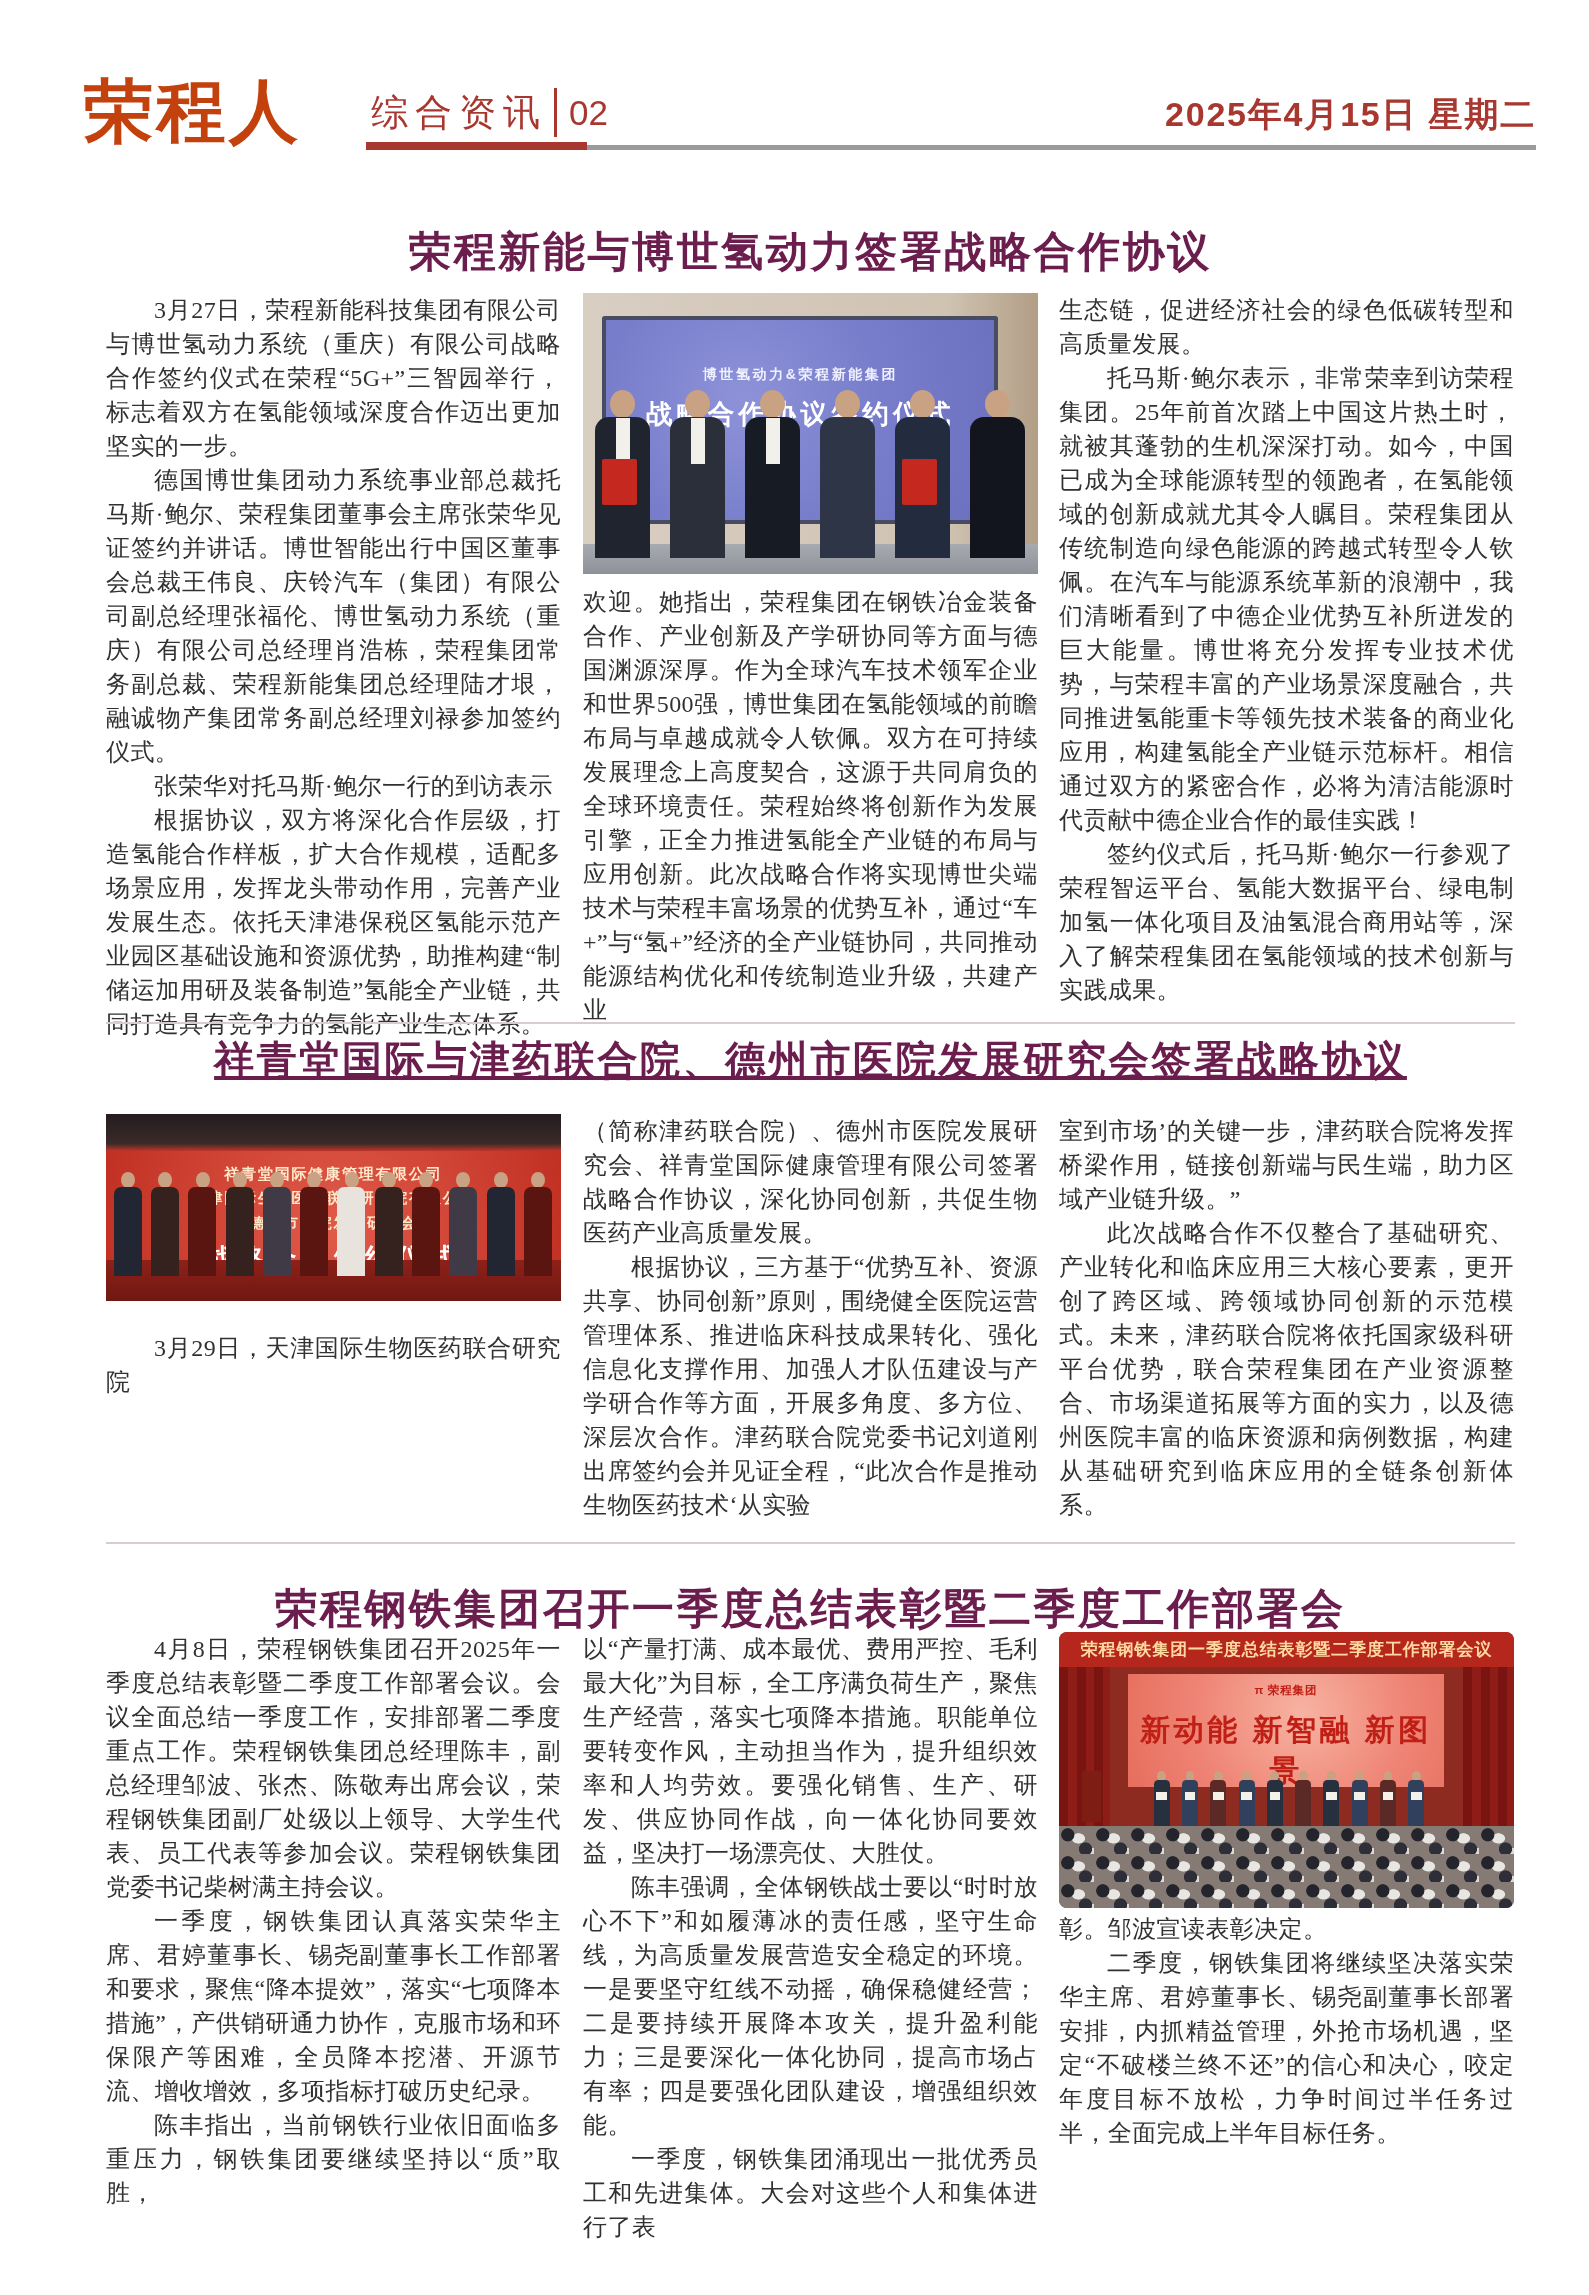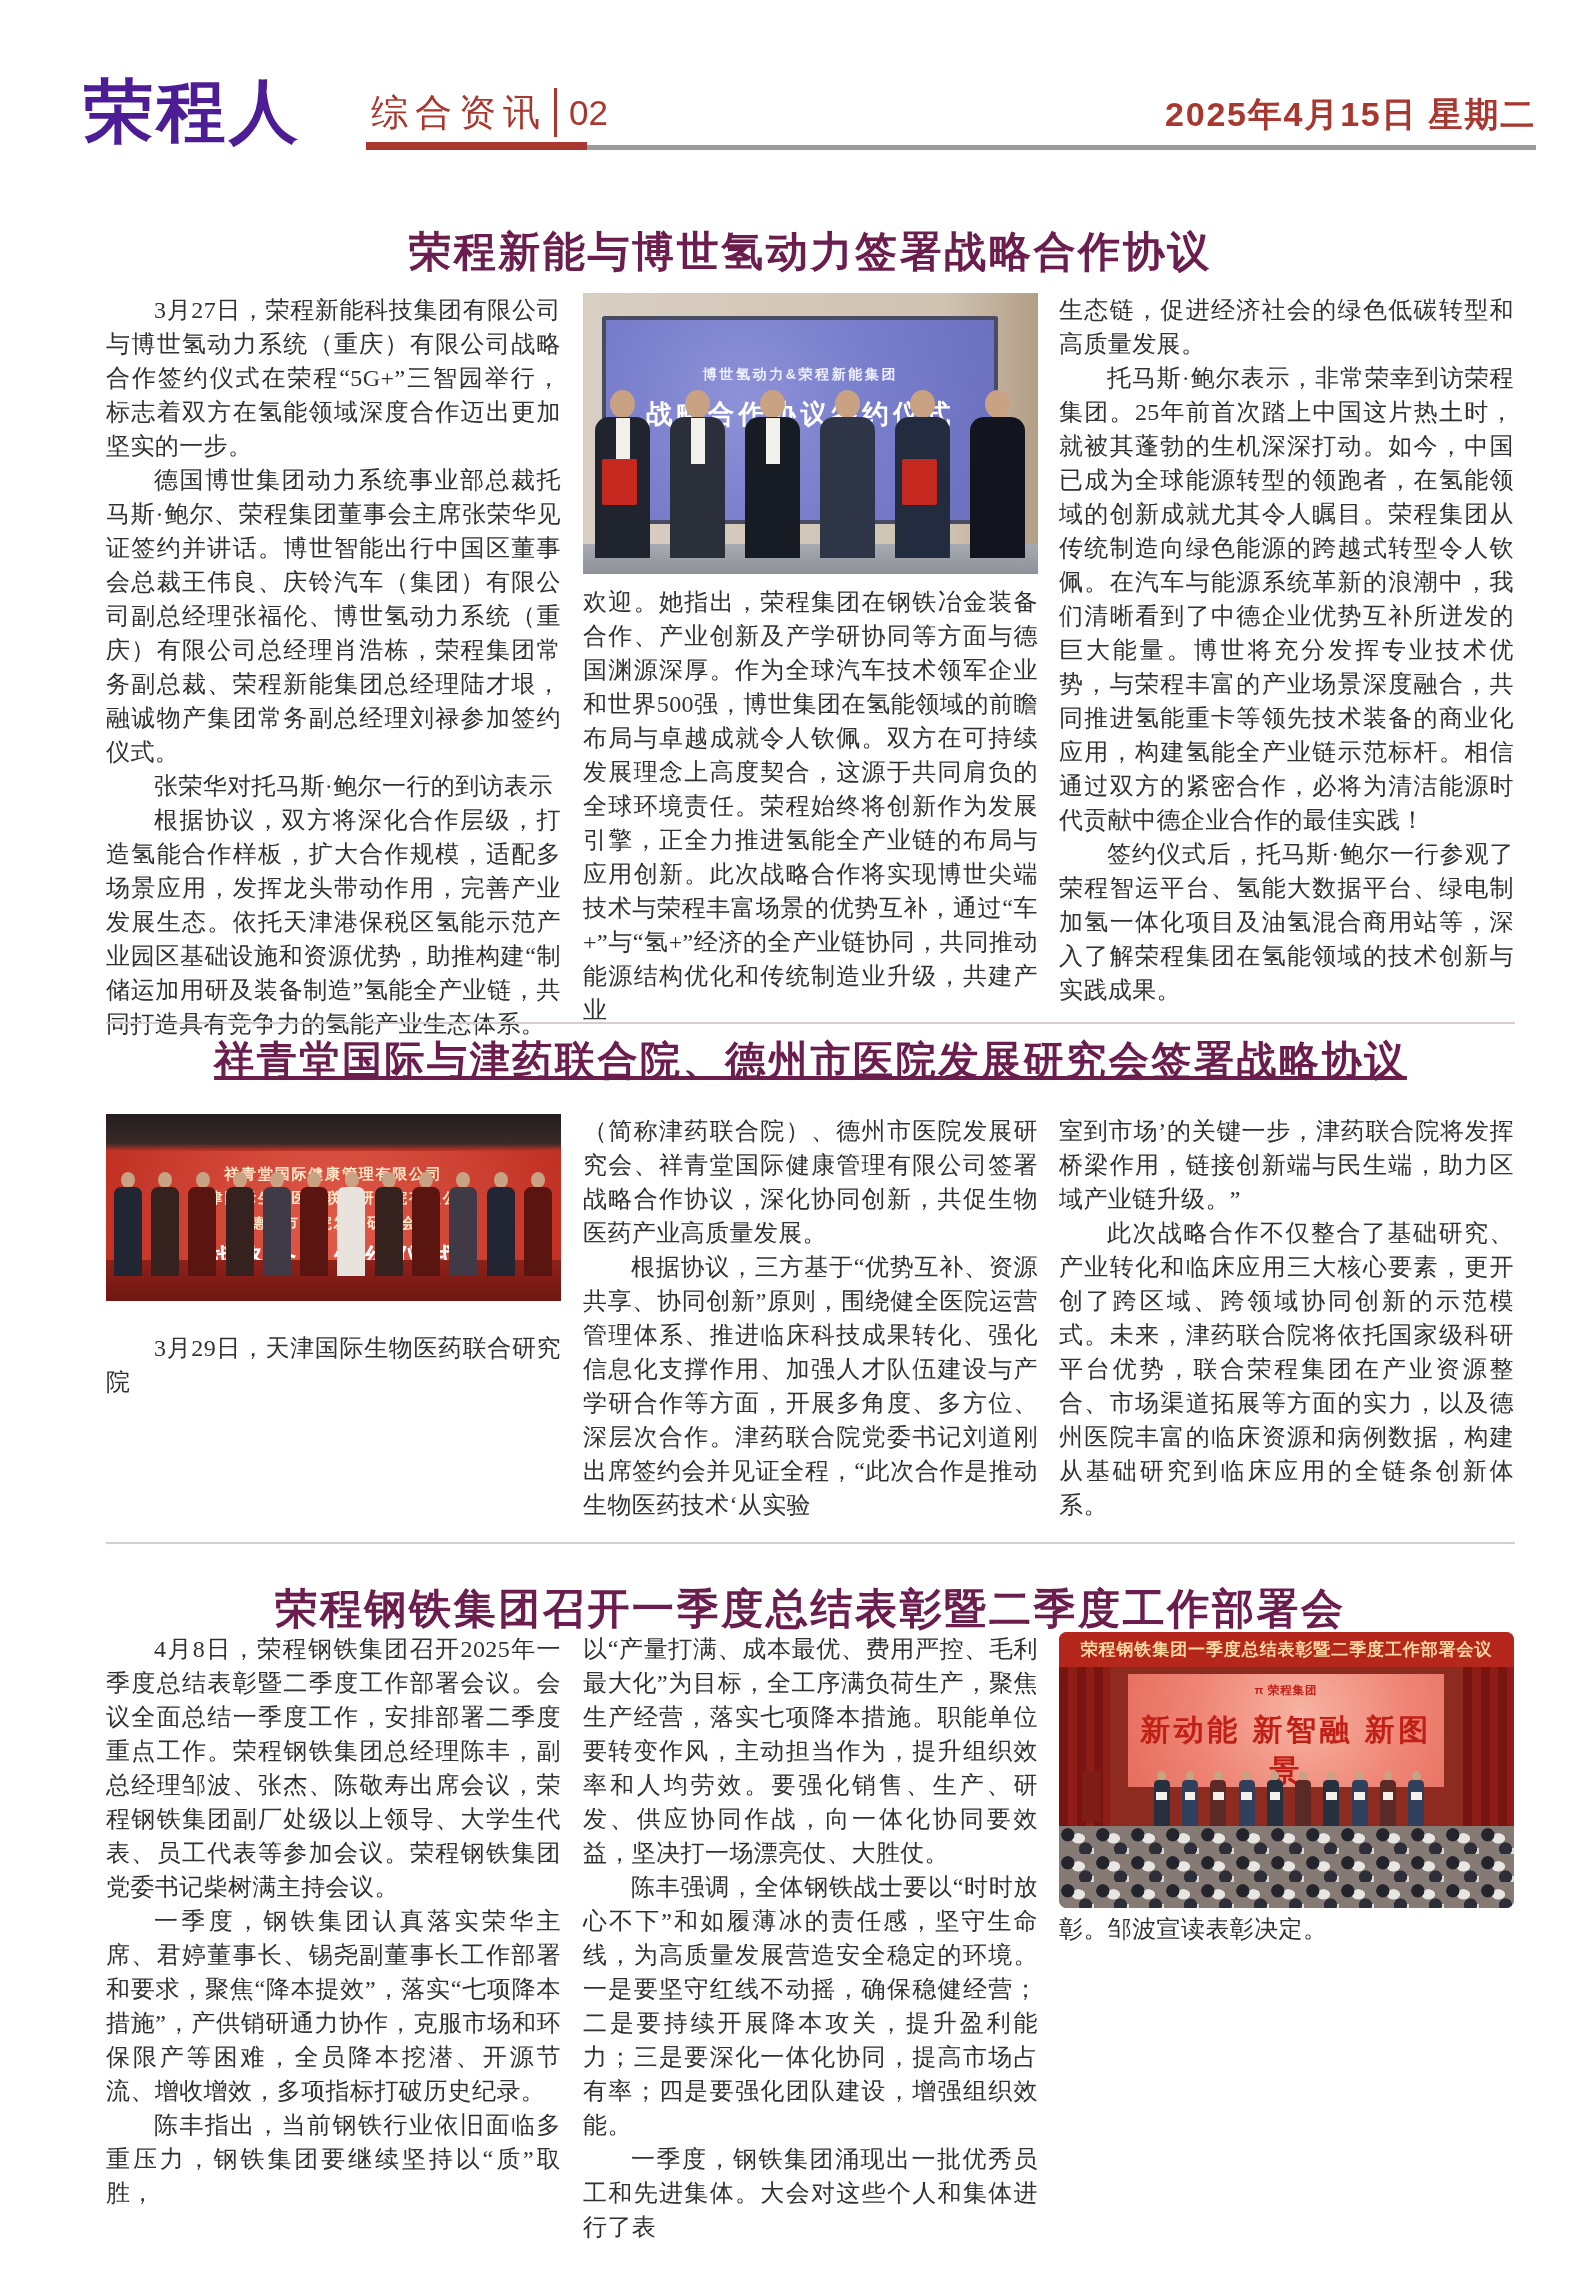--- a/index.html
+++ b/index.html
@@ -5,21 +5,21 @@
   html,body{margin:0;padding:0;}
   body{
     width:1589px;height:2295px;position:relative;background:#ffffff;
     font-family:"Liberation Serif","DejaVu Serif",serif;color:#2e2e2e;
     overflow:hidden;
   }
   .abs{position:absolute;}
 
   
   .mast-logo{
-    left:84px;top:76px;font-size:69px;font-weight:700;color:#4c1d95;
+    left:84px;top:76px;font-size:69px;font-weight:700;color:#c2410c;
     font-family:"DejaVu Serif","Liberation Serif",serif;letter-spacing:3.5px;line-height:1;
   }
   .mast-section{
     left:371px;top:94px;font-size:37px;font-weight:400;color:#a8372f;
     font-family:"Liberation Sans","DejaVu Sans",sans-serif;letter-spacing:7px;line-height:1;
   }
   .mast-divider{left:554px;top:88px;width:2.6px;height:49px;background:#a8372f;}
   .mast-pagenum{
     left:569px;top:95px;font-size:35px;color:#a8372f;
     font-family:"Liberation Sans","DejaVu Sans",sans-serif;line-height:1;
@@ -368,17 +368,18 @@
             <div class="person">
                 <div class="head"></div>
                 <div class="torso"></div>
                 <div class="cert"></div>
               </div>
           </div>
         </div>
         <div class="p3-audience"></div>
       </figure>
       <p class="cont">彰。邹波宣读表彰决定。</p>
+      <p>二季度，钢铁集团将继续坚决落实荣华主席、君婷董事长、锡尧副董事长部署安排，内抓精益管理，外抢市场机遇，坚定“不破楼兰终不还”的信心和决心，咬定年度目标不放松，力争时间过半任务过半，全面完成上半年目标任务。</p>
     </div>
   </section>
 
 </div>
 
 
 </body></html>

